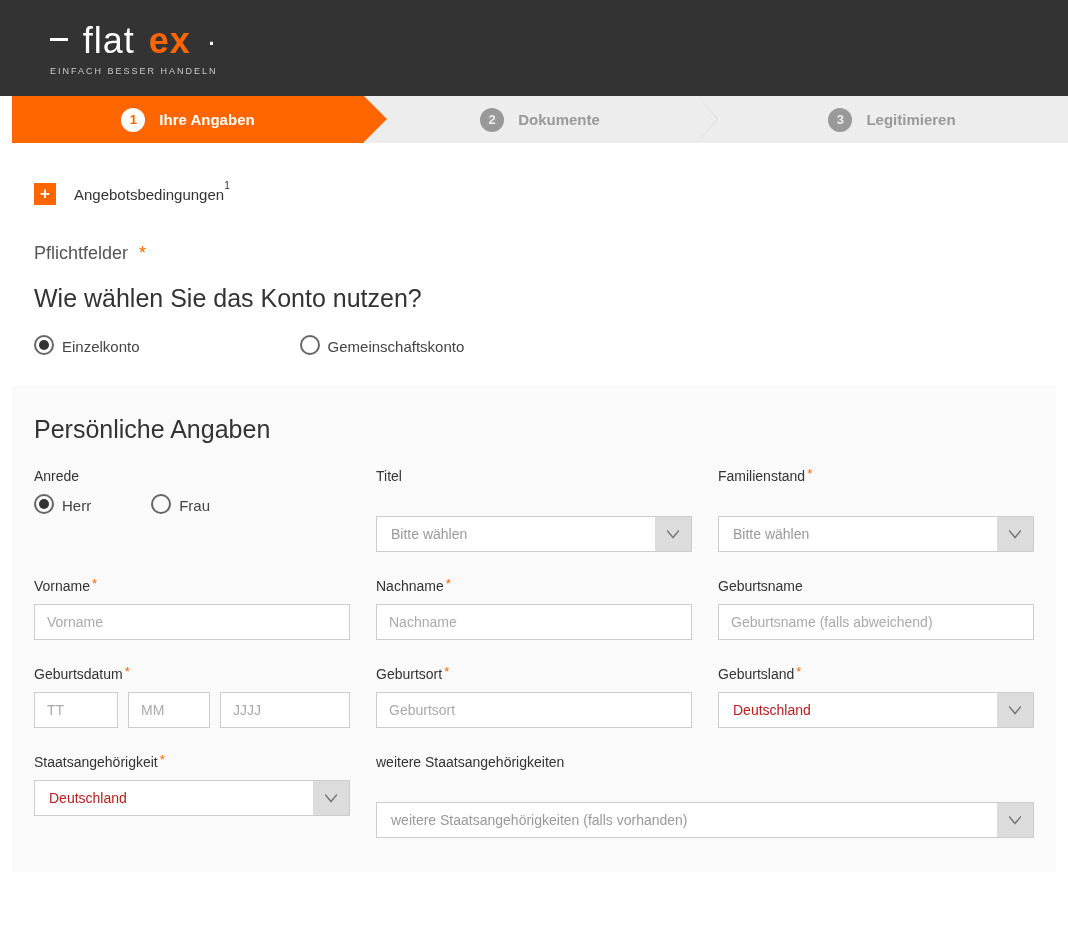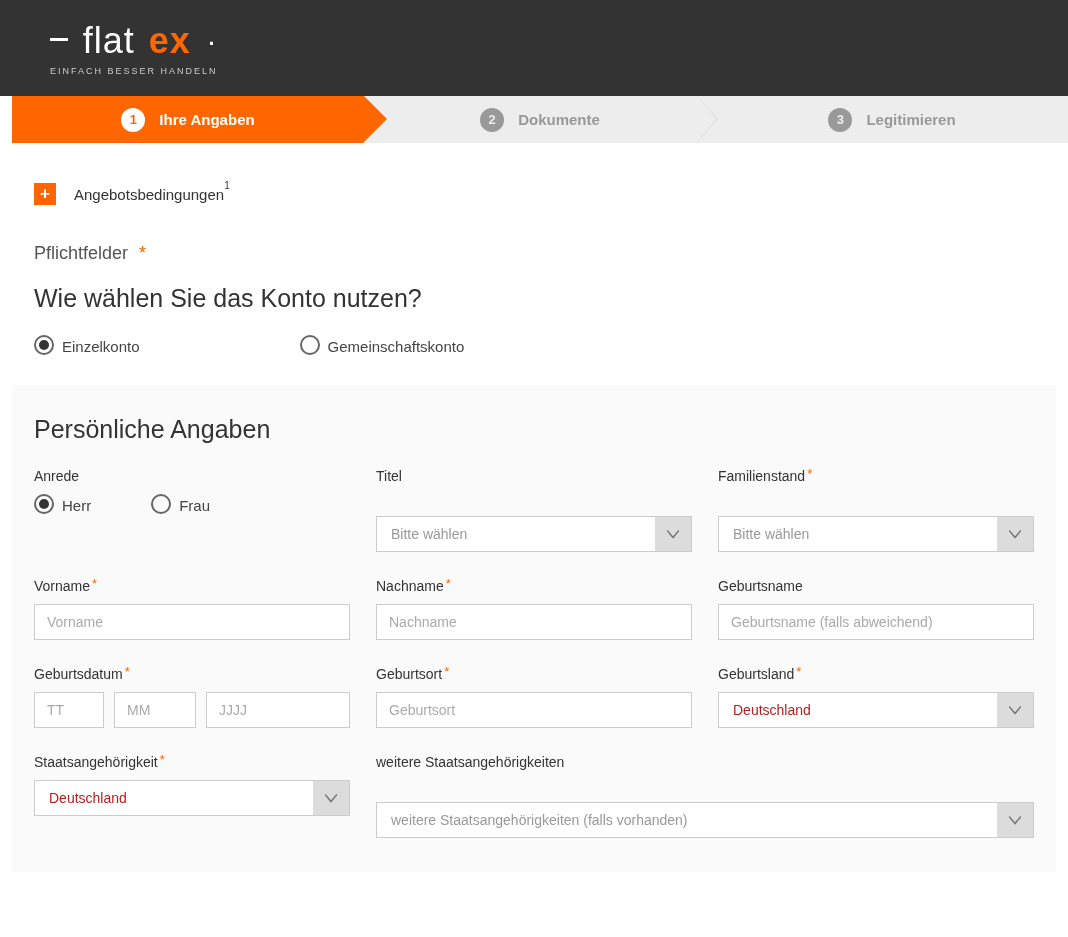--- a/index.html
+++ b/index.html
@@ -163,21 +163,21 @@
     display:flex; align-items:center; padding-left:14px; font-size:14px; color:#b91c1c;
   }
   .select.placeholder { color:#999;margin-top:32px; }
   .select .chev {
     position:absolute; right:0; top:0; width:36px; height:100%;
     background:#dcdcdc; display:flex; align-items:center; justify-content:center;
   }
   .select .chev svg { width:12px; height:12px; }
   
   .dob-group { display:flex; gap:10px; }
-  .dob-group .input:nth-child(1){ width:70px; }
+  .dob-group .input:nth-child(1){ width:84px; }
   .dob-group .input:nth-child(2){ width:82px; }
   .dob-group .input:nth-child(3){ flex:1; }
   
   .anrede-group { display:flex; gap:60px; margin-top:6px;}
   
   .span2 { grid-column: span 2; }
 </style>
 </head>
 <body>
 

